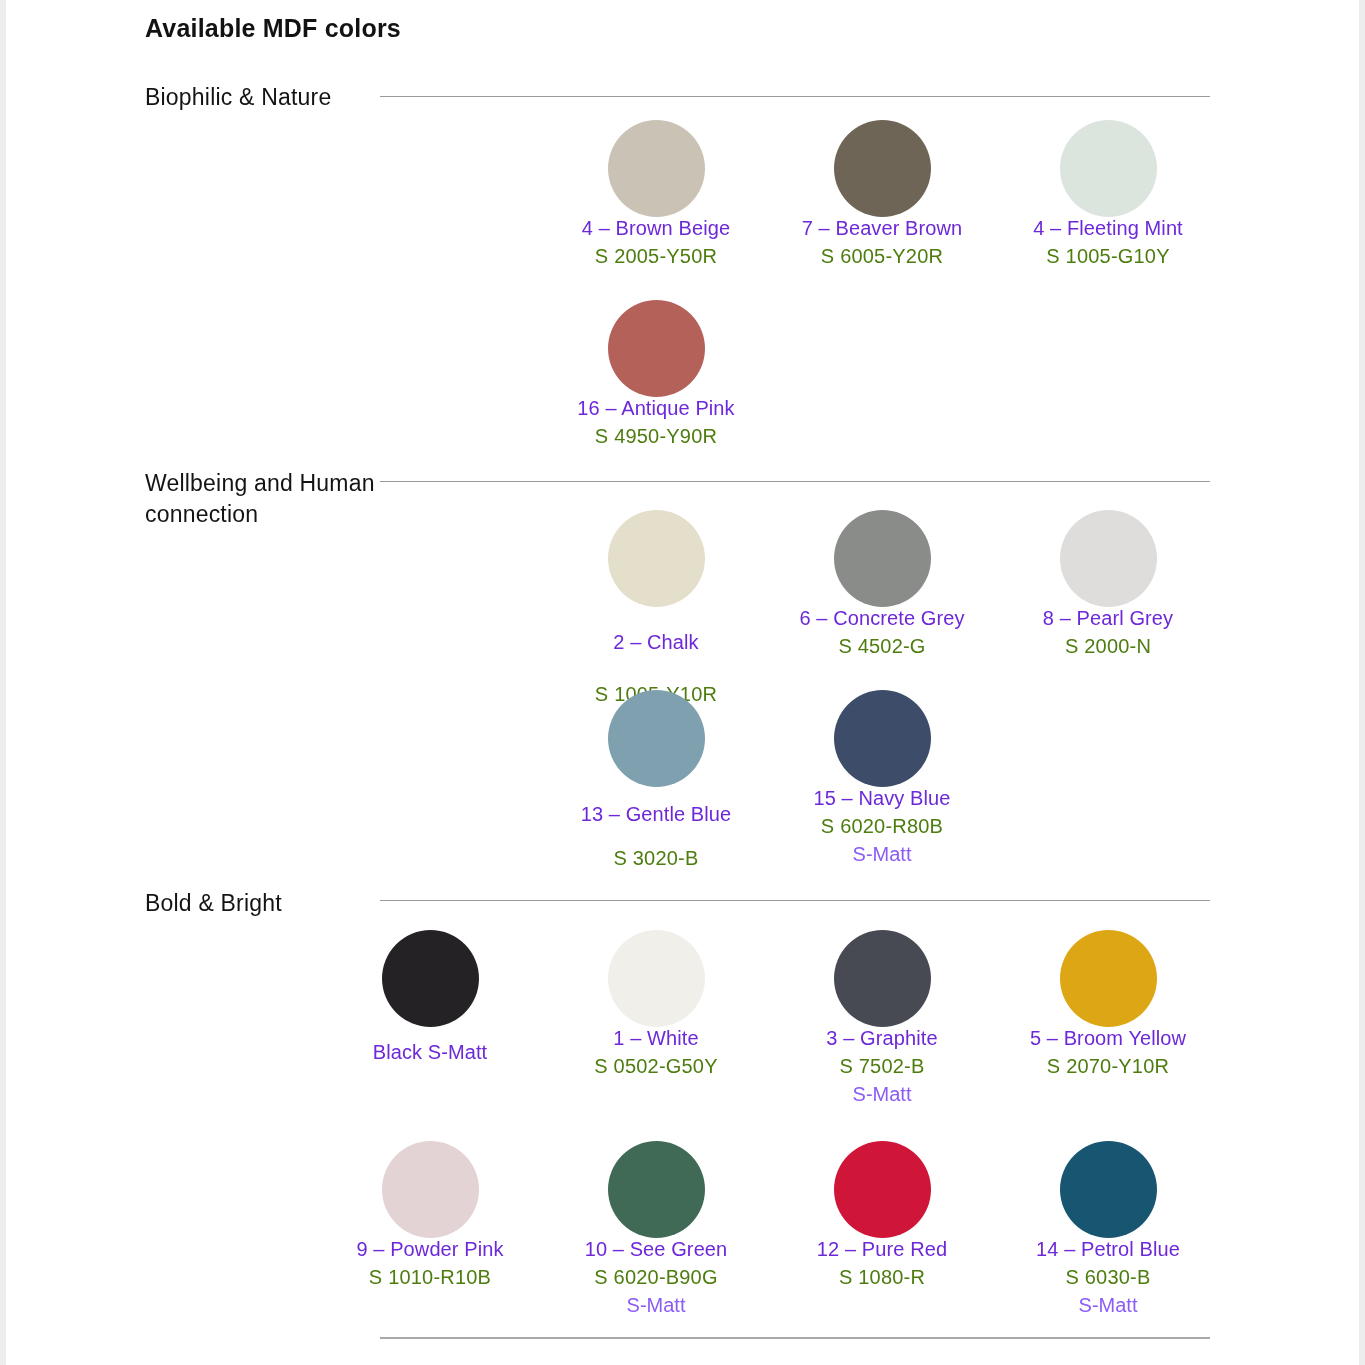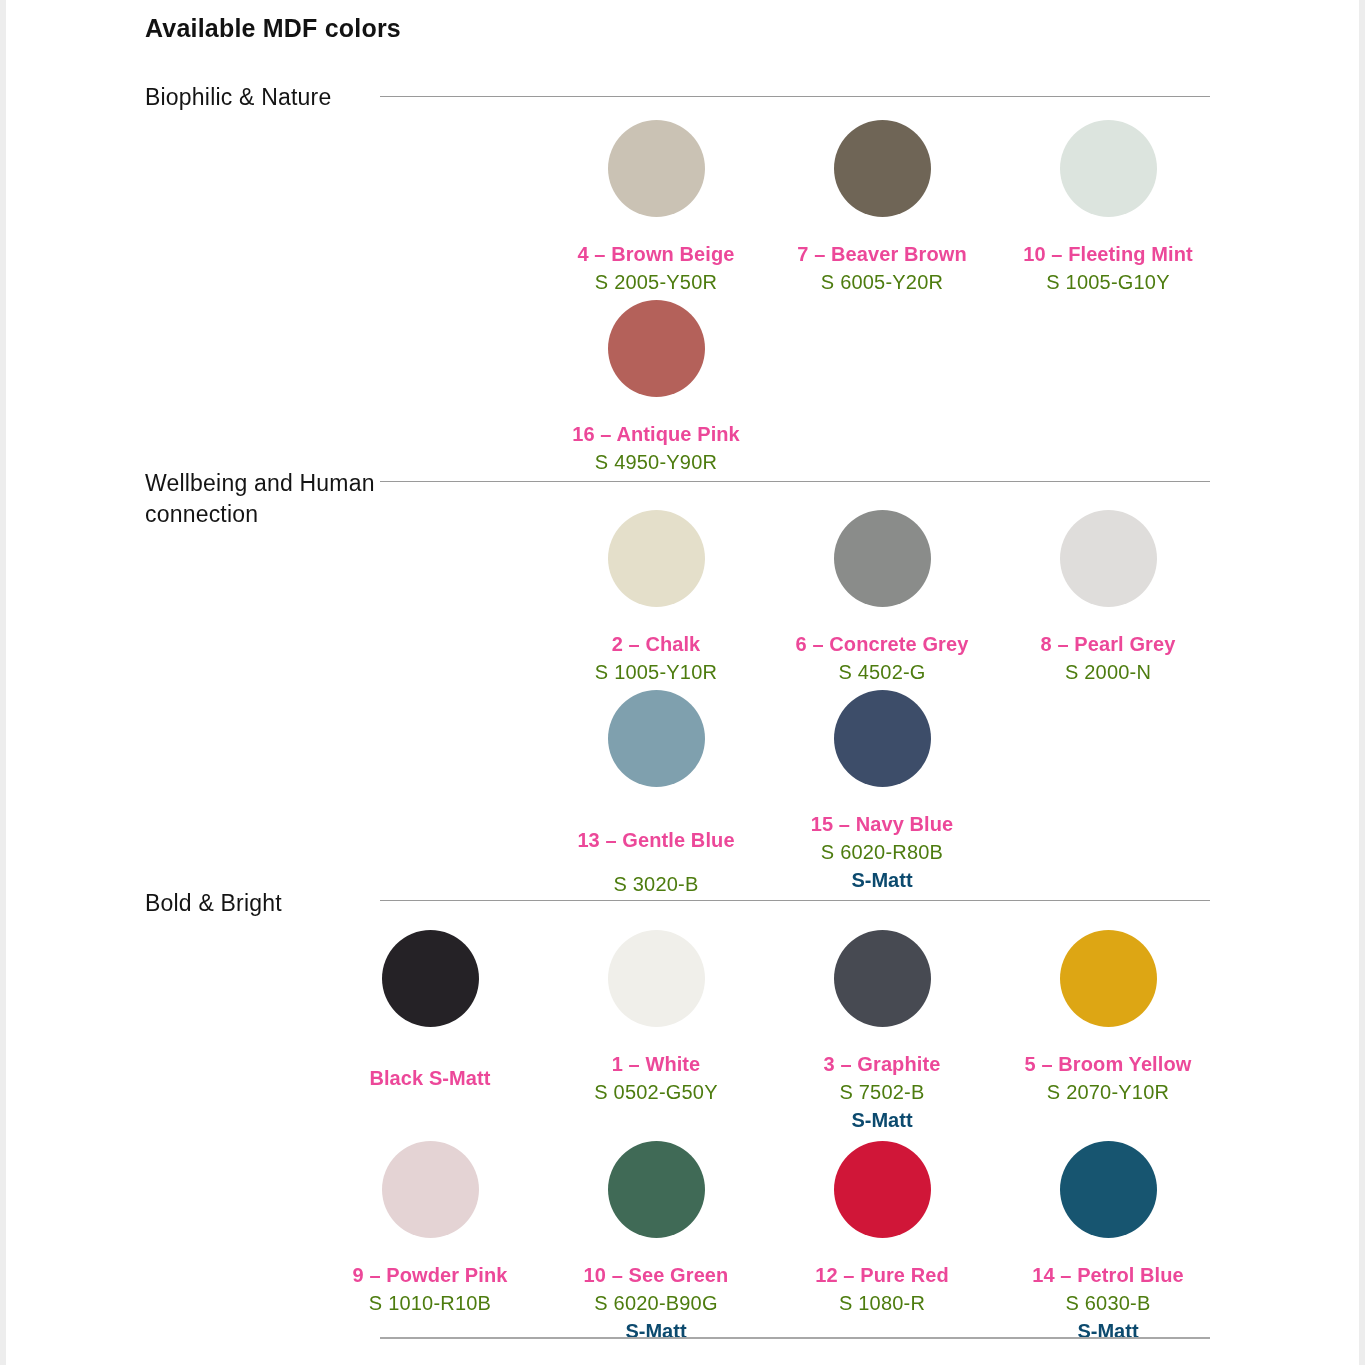--- a/index.html
+++ b/index.html
@@ -56,40 +56,39 @@
     flex-direction: column;
     align-items: center;
     text-align: center;
   }
   .swatch {
     width: 97px;
     height: 97px;
     border-radius: 50%;
   }
   .swatch-name {
-    margin-top: 26px;
     font-size: 20px;
-    font-weight: bold;
-    color: #ec4899;
+    font-weight: normal;
+    color: #6d28d9;
     letter-spacing: 0.1px;
     white-space: nowrap;
   }
   .swatch-code {
     margin-top: 5px;
     font-size: 20px;
     color: #4d7c0f;
     letter-spacing: 0.2px;
     white-space: nowrap;
     min-height: 23px;
   }
   .swatch-matt {
     margin-top: 5px;
     font-size: 20px;
-    font-weight: bold;
-    color: #0c4a6e;
+    font-weight: normal;
+    color: #8b5cf6;
     white-space: nowrap;
   }
 </style>
 </head>
 <body>
 
 <div class="page">
   <div class="edge-strip edge-left"></div>
   <div class="edge-strip edge-right"></div>
   <h1 class="page-title">Available MDF colors</h1>
@@ -102,35 +101,35 @@
           <div class="swatch-name">4 – Brown Beige</div>
           <div class="swatch-code">S 2005-Y50R</div>
         </div>
         <div class="cell">
           <div class="swatch" style="background: rgb(111, 101, 86);"></div>
           <div class="swatch-name">7 – Beaver Brown</div>
           <div class="swatch-code">S 6005-Y20R</div>
         </div>
         <div class="cell">
           <div class="swatch" style="background: rgb(220, 228, 222);"></div>
-          <div class="swatch-name">10 – Fleeting Mint</div>
+          <div class="swatch-name">4 – Fleeting Mint</div>
           <div class="swatch-code">S 1005-G10Y</div>
         </div>
       </div>
       <div class="row" style="top: 300px;">
         <div class="cell" style="grid-column-start: 2;">
           <div class="swatch" style="background: rgb(180, 97, 90);"></div>
           <div class="swatch-name">16 – Antique Pink</div>
           <div class="swatch-code">S 4950-Y90R</div>
         </div>
       </div>
       <div class="section-header" style="top: 468px;">Wellbeing and Human connection</div>
       <div class="rule" style="top: 481px;"></div>
       <div class="row" style="top: 510px;">
-        <div class="cell" style="grid-column-start: 2;">
+        <div class="cell" style="grid-column-start: 2; gap: 24px;">
           <div class="swatch" style="background: rgb(228, 223, 202);"></div>
           <div class="swatch-name">2 – Chalk</div>
           <div class="swatch-code">S 1005-Y10R</div>
         </div>
         <div class="cell">
           <div class="swatch" style="background: rgb(138, 140, 138);"></div>
           <div class="swatch-name">6 – Concrete Grey</div>
           <div class="swatch-code">S 4502-G</div>
         </div>
         <div class="cell">

